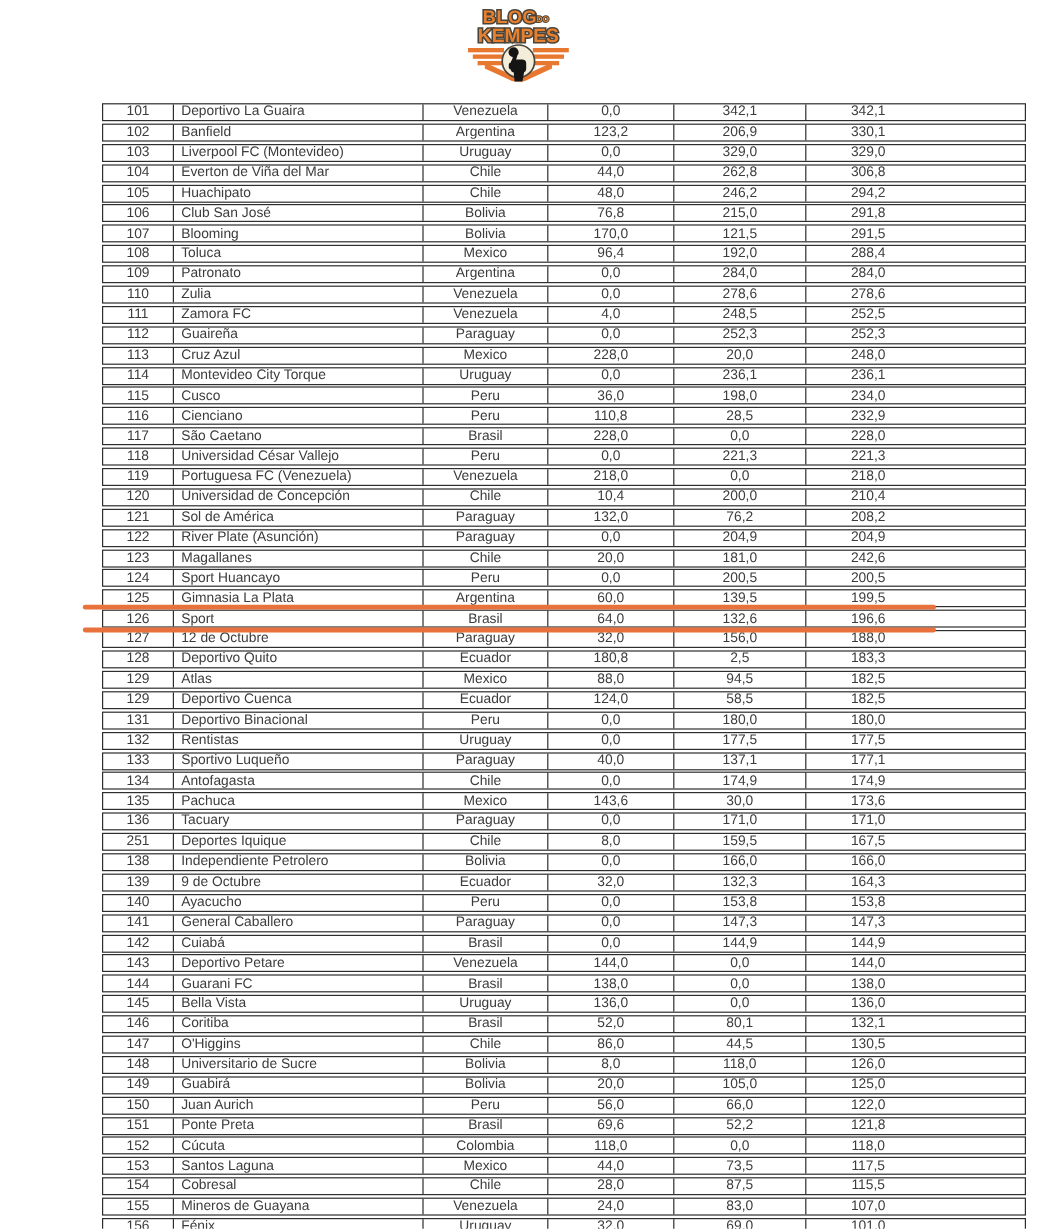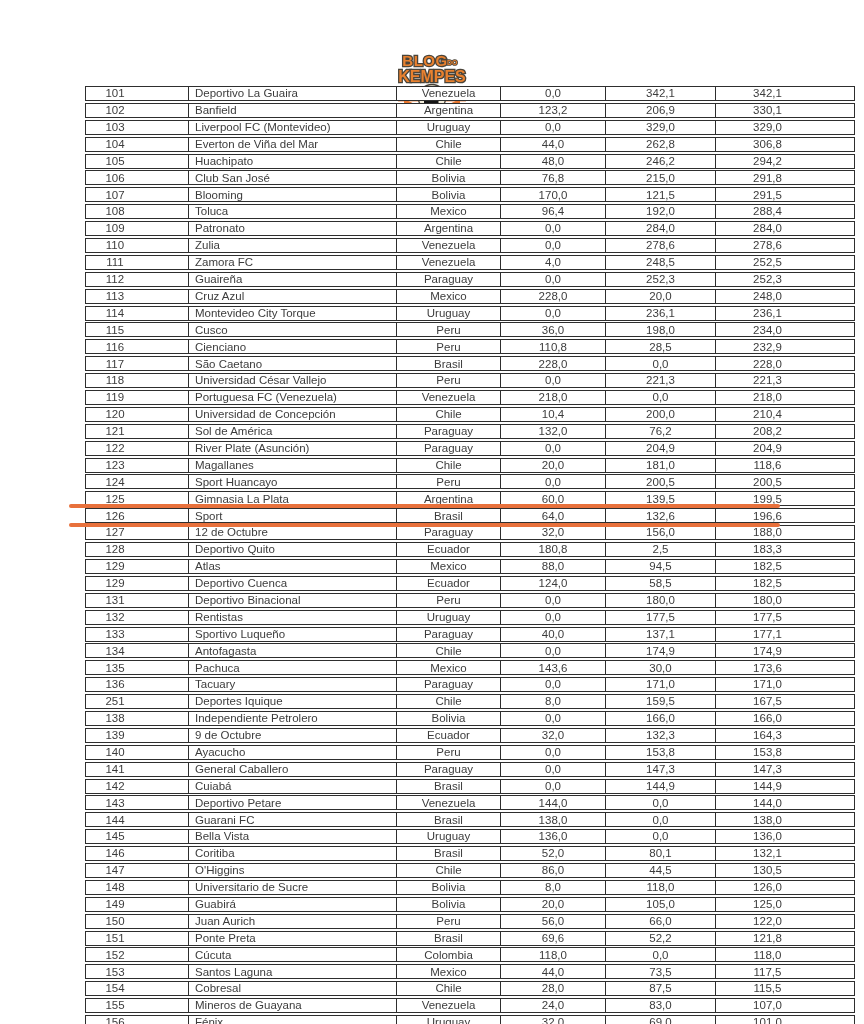--- a/index.html
+++ b/index.html
@@ -4,40 +4,40 @@
 <style>
   html,body{margin:0;padding:0;}
   body{
     width:864px;height:1024px;position:relative;background:#ffffff;
     font-family:"Liberation Sans","DejaVu Sans",sans-serif;
     overflow:hidden;
   }
   
   .logo{
     position:absolute;top:4px;left:50%;transform:translateX(-50%);
-    width:110px;height:64px;margin-top:47px;
+    width:110px;height:64px;
   }
   .logo svg{display:block;}
   
   .rank-table{
     position:absolute;left:85px;top:86px;width:770px;
   }
   .trow{
     display:flex;box-sizing:border-box;height:15px;margin-bottom:1.9px;
     border:1px solid #2e2e2e;background:#ffffff;
   }
   .trow:last-child{margin-bottom:0;text-align:center;}
   .cell{
     box-sizing:border-box;font-size:11.5px;line-height:12.5px;color:#3c3c3c;
     white-space:nowrap;overflow:hidden;display:flex;align-items:center;
     justify-content:center;
   }
   .cell + .cell{border-left:1px solid #2e2e2e;}
   .c-rank{width:58px;}
-  .c-club{width:208px;justify-content:flex-start;padding-left:6px;margin-left:44px;}
+  .c-club{width:208px;justify-content:flex-start;padding-left:6px;}
   .c-country{width:104px;}
   .c-v1{width:105px;}
   .c-v2{width:110px;}
   .c-v3{width:104px;}
   
   .trow.hl{position:relative;}
   .hl-line{
     position:absolute;left:-17px;width:711px;height:4.2px;
     border-radius:2px;z-index:3;
   }
@@ -255,21 +255,21 @@
       <div class="cell c-v1">0,0</div>
       <div class="cell c-v2">204,9</div>
       <div class="cell c-v3">204,9</div>
     </div>
     <div class="trow">
       <div class="cell c-rank">123</div>
       <div class="cell c-club">Magallanes</div>
       <div class="cell c-country">Chile</div>
       <div class="cell c-v1">20,0</div>
       <div class="cell c-v2">181,0</div>
-      <div class="cell c-v3">118,6</div>
+      <div class="cell c-v3">242,6</div>
     </div>
     <div class="trow">
       <div class="cell c-rank">124</div>
       <div class="cell c-club">Sport Huancayo</div>
       <div class="cell c-country">Peru</div>
       <div class="cell c-v1">0,0</div>
       <div class="cell c-v2">200,5</div>
       <div class="cell c-v3">200,5</div>
     </div>
     <div class="trow">

